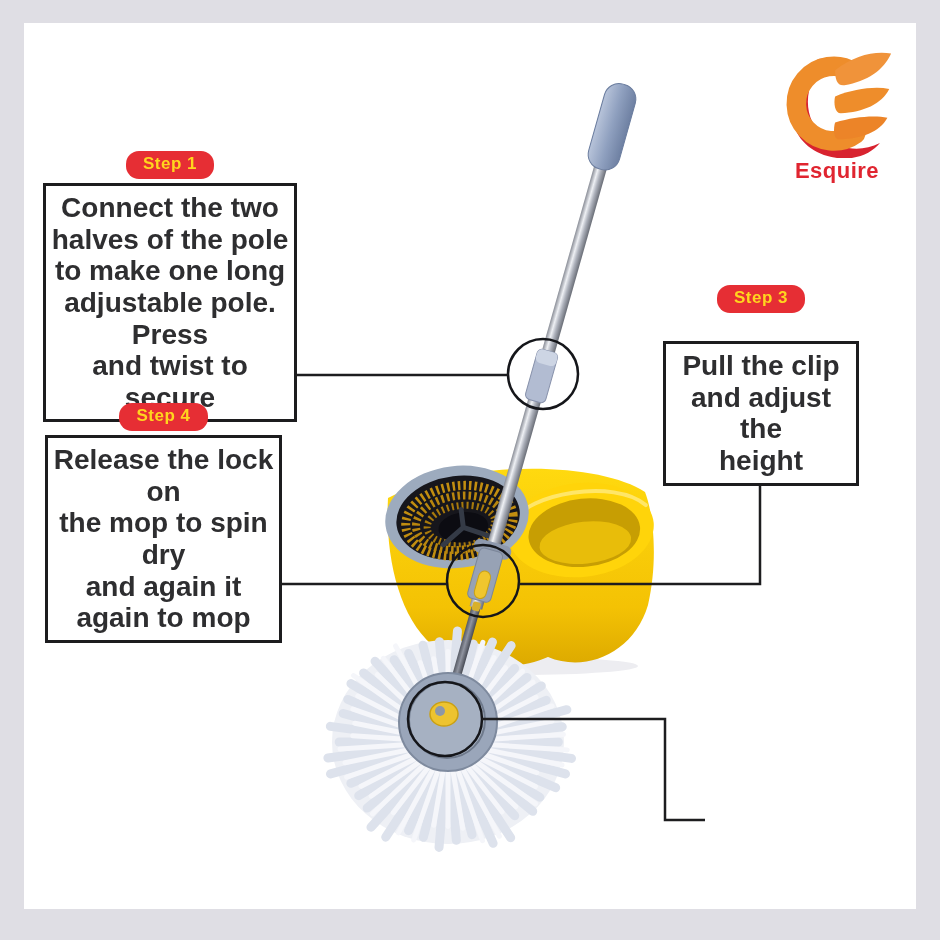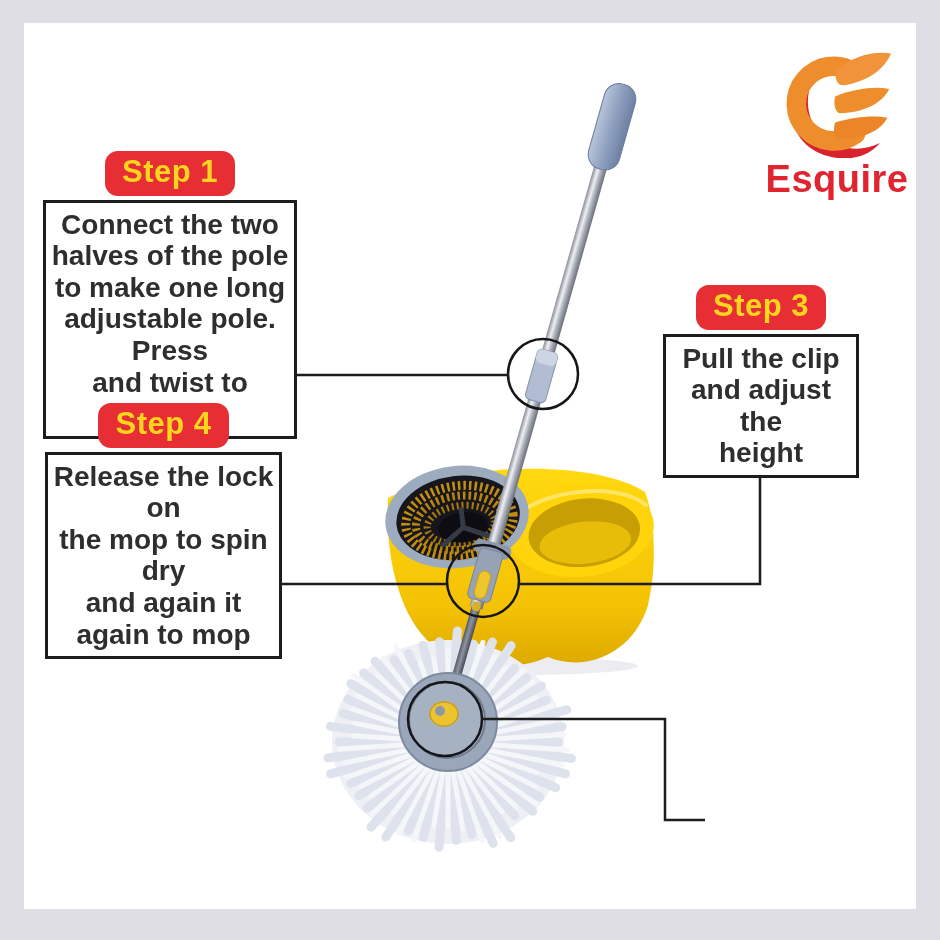--- a/index.html
+++ b/index.html
@@ -13,41 +13,41 @@
     background:#ffffff;
   }
   .stage{position:absolute;left:0;top:0;width:940px;height:940px;}
   svg.illustration{position:absolute;left:0;top:0;}
   .step{
     position:absolute;display:flex;flex-direction:column;align-items:center;
   }
   .badge{
     display:inline-block;margin:0 auto 4px auto;
     background:#e62e34;color:#ffd51e;
-    font-size:31px;font-weight:bold;line-height:1.18;
+    font-size:17px;font-weight:bold;line-height:1.18;
     padding:3px 17px 5px 17px;border-radius:13px;
     letter-spacing:0.5px;white-space:nowrap;
   }
   .box{
     box-sizing:border-box;width:100%;
     background:#ffffff;border:3px solid #1c1c1e;
     color:#2e2e30;font-size:28px;font-weight:bold;line-height:1.13;
     text-align:center;white-space:pre-line;
     padding:6px 2px;
   }
   #step1{left:43px;top:151px;width:254px;}
-  #step3{left:663px;top:285px;width:196px;}
+  #step3{left:663px;top:285px;width:196px;gap:24px;}
   #step4{left:45px;top:403px;width:237px;}
   #step2{left:705px;top:728px;width:198px;}
   .logo{
     position:absolute;left:769px;top:46px;width:136px;
     display:flex;flex-direction:column;align-items:center;
   }
   .wordmark{
-    margin-top:2px;color:#e02530;font-size:38px;font-weight:bold;
+    margin-top:2px;color:#e02530;font-size:22px;font-weight:bold;
     letter-spacing:0.5px;line-height:1;
   }
 </style>
 </head>
 <body>
 
 <div class="card"></div>
 
 <div class="stage">
 

